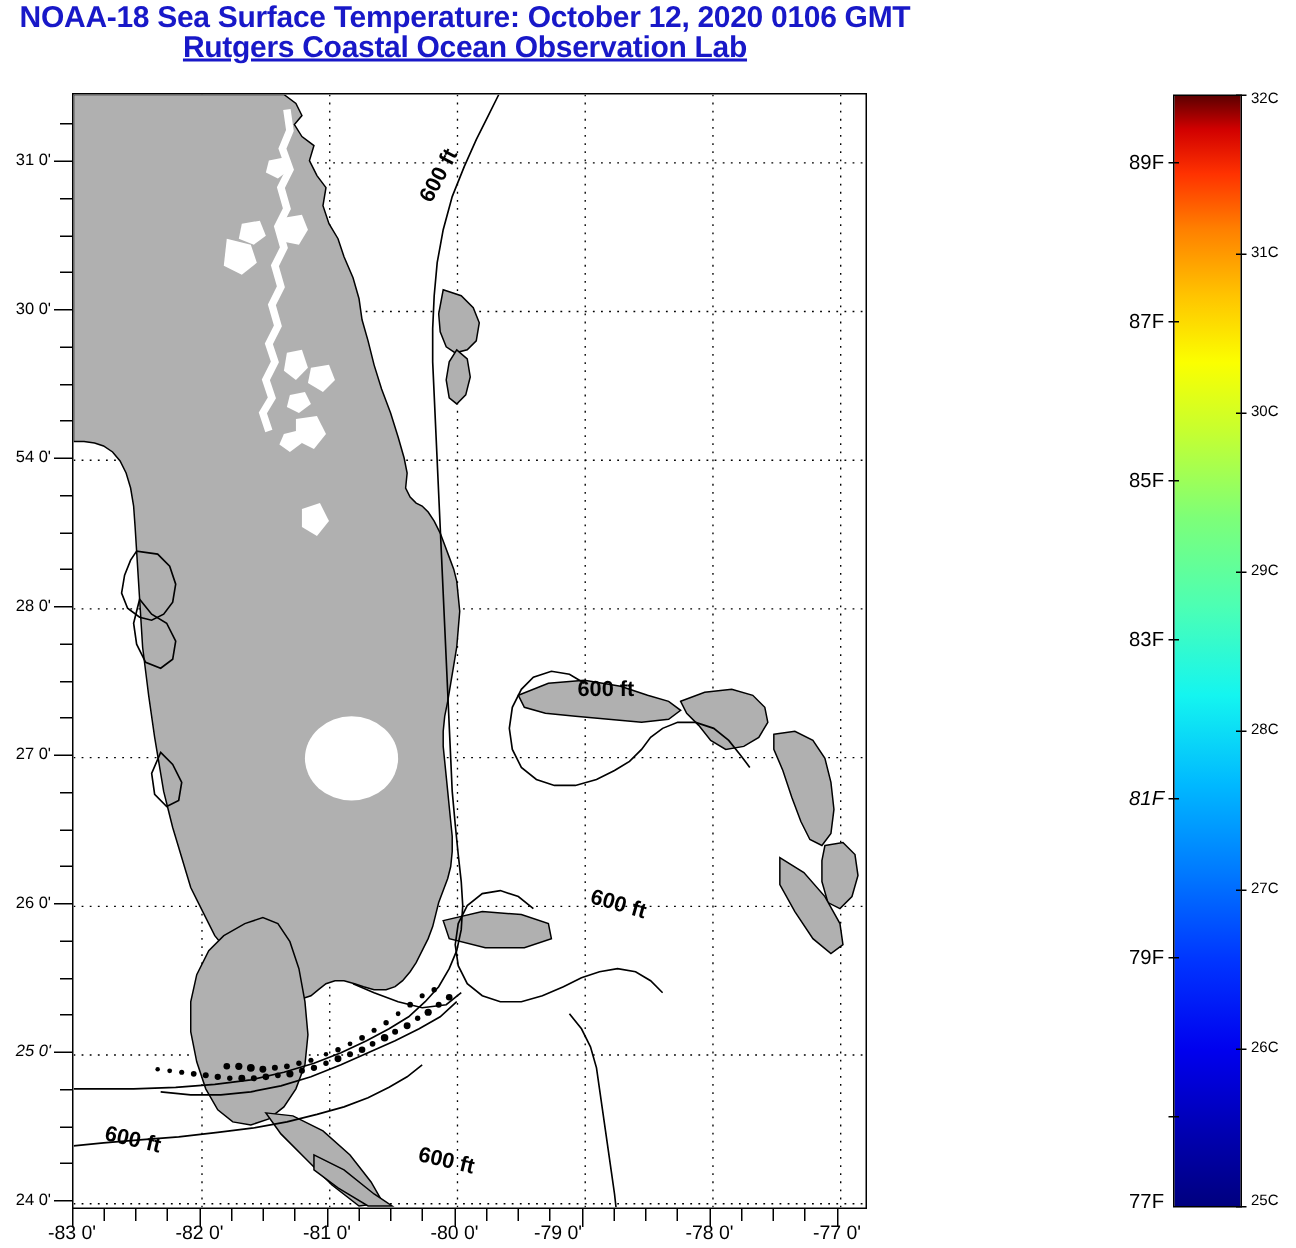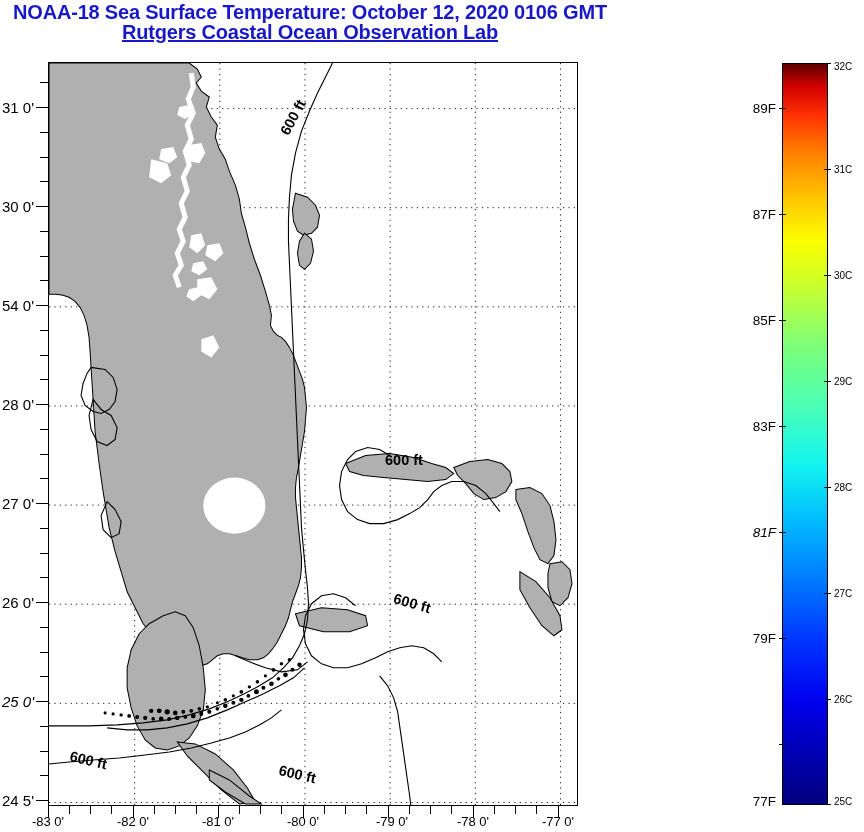--- a/index.html
+++ b/index.html
@@ -21,21 +21,21 @@
 
   
   .tick{position:absolute;background:#000;}
   .tick-x{width:1px;height:8px;}
   .tick-x.major{height:12px;}
   .tick-y{height:1px;width:8px;}
   .tick-y.major{width:12px;}
 
   .lab-x{position:absolute;font-size:13px;color:#000;text-align:center;
          white-space:nowrap;transform:translateX(-50%);}
-  .lab-y{position:absolute;font-size:15px;color:#000;text-align:right;
+  .lab-y{position:absolute;font-size:11px;color:#000;text-align:right;
          white-space:nowrap;transform:translateY(-50%);}
 
   
   #colorbar-wrap{position:absolute;left:782px;top:63px;width:46px;height:742px;}
   #colorbar{position:absolute;left:0;top:0;width:46px;height:742px;
             border:1.2px solid #000;box-sizing:border-box;}
   .cb-tick{position:absolute;background:#000;height:1px;width:7px;}
   .cb-lab-f{position:absolute;font-size:13.5px;color:#000;white-space:nowrap;
             text-align:right;transform:translateY(-50%);}
   .cb-lab-c{position:absolute;font-size:10px;color:#000;white-space:nowrap;
@@ -293,21 +293,21 @@
   <div class="tick tick-x" style="left:430px;top:806px;"></div>
   <div class="tick tick-x" style="left:451px;top:806px;"></div>
   <div class="tick tick-x" style="left:494px;top:806px;"></div>
   <div class="tick tick-x" style="left:515px;top:806px;"></div>
   <div class="tick tick-x" style="left:536px;top:806px;"></div>
 
   <div class="lab-x" style="left:48px;top:814px;">-83 0'</div>
   <div class="lab-x" style="left:133px;top:814px;">-82 0'</div>
   <div class="lab-x" style="left:218px;top:814px;">-81 0'</div>
   <div class="lab-x" style="left:303px;top:814px;">-80 0'</div>
-  <div class="lab-x" style="left:392px;top:814px;">-79 0'</div>
+  <div class="lab-x" style="left:372px;top:814px;">-79 0'</div>
   <div class="lab-x" style="left:473px;top:814px;">-78 0'</div>
   <div class="lab-x" style="left:558px;top:814px;">-77 0'</div>
 </div>
 
 <div>
   <div class="tick tick-y major" style="left:36px;top:107px;"></div>
   <div class="tick tick-y major" style="left:36px;top:206px;"></div>
   <div class="tick tick-y major" style="left:36px;top:305px;"></div>
   <div class="tick tick-y major" style="left:36px;top:404px;"></div>
   <div class="tick tick-y major" style="left:36px;top:503px;"></div>
@@ -338,21 +338,21 @@
   <div class="tick tick-y" style="left:40px;top:751px;"></div>
   <div class="tick tick-y" style="left:40px;top:775px;"></div>
 
   <div class="lab-y" style="left:0px;top:107px;width:34px;">31 0'</div>
   <div class="lab-y" style="left:0px;top:206px;width:34px;">30 0'</div>
   <div class="lab-y" style="left:0px;top:305px;width:34px;">54 0'</div>
   <div class="lab-y" style="left:0px;top:404px;width:34px;">28 0'</div>
   <div class="lab-y" style="left:0px;top:503px;width:34px;">27 0'</div>
   <div class="lab-y" style="left:0px;top:602px;width:34px;">26 0'</div>
   <div class="lab-y" style="left:0px;top:701px;width:34px;font-style:italic;">25 0'</div>
-  <div class="lab-y" style="left:0px;top:800px;width:34px;">24 5'</div>
+  <div class="lab-y" style="left:0px;top:800px;width:34px;">24 0'</div>
 </div>
 
 <div class="contour-label" style="left:284px;top:126px;transform:rotate(-62deg);transform-origin:left center;">600 ft</div>
 <div class="contour-label" style="left:385px;top:452px;">600 ft</div>
 <div class="contour-label" style="left:394px;top:590px;transform:rotate(16deg);transform-origin:left center;">600 ft</div>
 <div class="contour-label" style="left:70px;top:748px;transform:rotate(13deg);transform-origin:left center;">600 ft</div>
 <div class="contour-label" style="left:279px;top:762px;transform:rotate(13deg);transform-origin:left center;">600 ft</div>
 
 <div id="colorbar-wrap">
   <div id="colorbar" style="background: linear-gradient(rgb(94, 0, 0) 0%, rgb(209, 0, 0) 3%, rgb(255, 50, 0) 7%, rgb(255, 128, 0) 12%, rgb(255, 196, 0) 18%, rgb(251, 255, 0) 24%, rgb(200, 255, 46) 30%, rgb(125, 255, 120) 38%, rgb(76, 255, 180) 46%, rgb(20, 245, 240) 54%, rgb(0, 185, 255) 62%, rgb(0, 121, 255) 70%, rgb(0, 52, 255) 78%, rgb(0, 0, 238) 86%, rgb(0, 0, 180) 93%, rgb(0, 0, 127) 100%);"></div>

